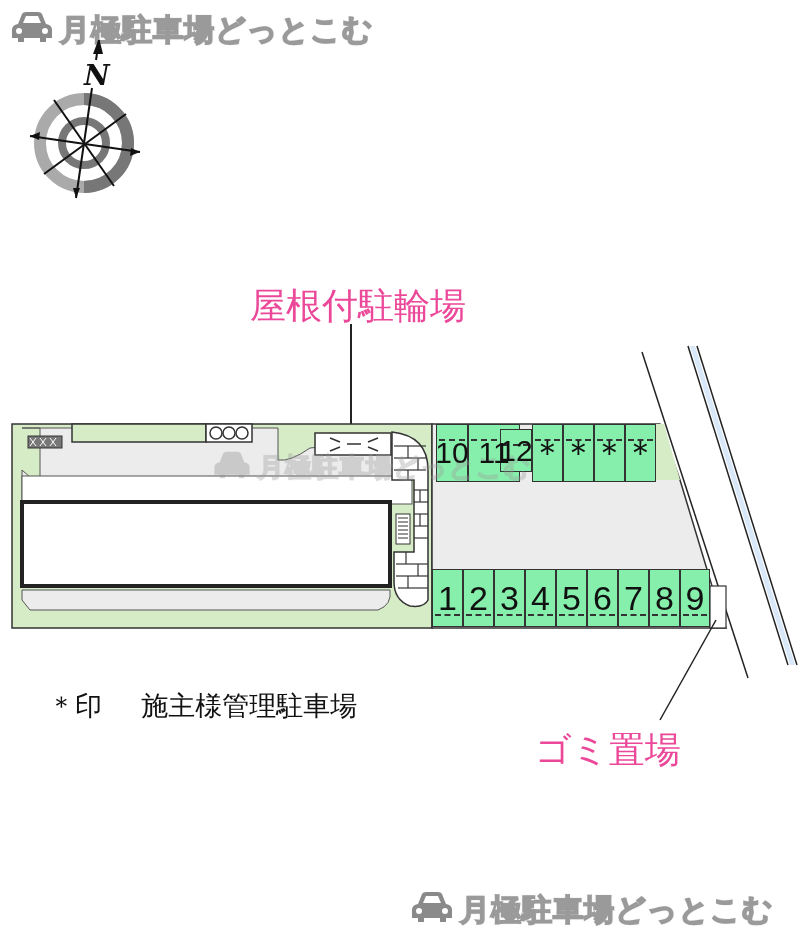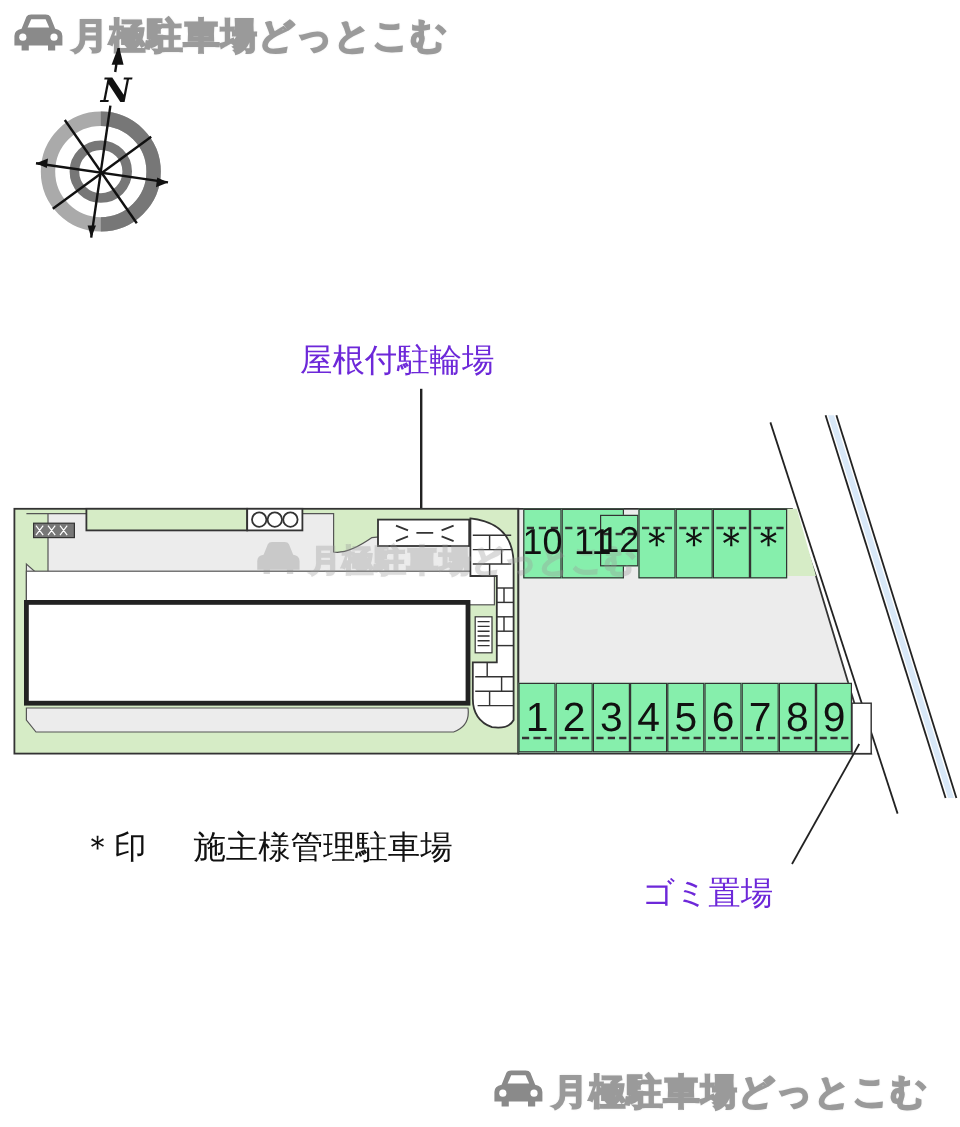--- a/index.html
+++ b/index.html
@@ -3,21 +3,21 @@
 <meta charset="utf-8">
 <style>
   html, body { margin: 0; padding: 0; background: #ffffff; }
   body { width: 800px; height: 939px; position: relative; overflow: hidden;
          font-family: "DejaVu Sans", "Liberation Sans", sans-serif; }
   .abs { position: absolute; }
   .watermark { display: flex; align-items: flex-start; gap: 6px; color: #ffffff;
                font-weight: bold; font-size: 30px; letter-spacing: 1px;
                -webkit-text-stroke: 1.5px #9a9a9a; text-shadow: 0 0 2px #bbb; }
   .watermark.faint { opacity: 0.35; font-size: 26px; }
-  .label { color: #6d28d9; font-size: 27px; white-space: nowrap; }
+  .label { color: #ec4899; font-size: 36px; white-space: nowrap; }
   .legend { color: #111; font-size: 27px; white-space: nowrap; }
   .stall { position: absolute; box-sizing: border-box; border: 1.5px solid #333;
            background: #86efac; display: flex; align-items: center; justify-content: center;
            font-size: 34px; color: #111; font-family: "Liberation Sans", sans-serif; }
   .stall.top::before { content: ""; position: absolute; left: 2px; right: 2px; top: 14px;
            border-top: 2px dashed #333; }
   .stall.bottom::after { content: ""; position: absolute; left: 2px; right: 2px; bottom: 10px;
            border-top: 2px dashed #333; }
   .stall span { position: relative; z-index: 1; }
 </style>
@@ -169,21 +169,21 @@
     </div>
 </div>
 
 <div class="abs watermark faint" style="left:212px; top:450px;">
   <svg width="40" height="30" viewBox="0 0 44 34">
     <path d="M8 14 L12 4 Q13 2 16 2 L28 2 Q31 2 32 4 L36 14 Q42 15 42 20 L42 28 L36 28 L36 32 L30 32 L30 28 L14 28 L14 32 L8 32 L8 28 L2 28 L2 20 Q2 15 8 14 Z" fill="#8a8a8a"></path>
   </svg>
   <span>月極駐車場どっとこむ</span>
 </div>
 
-<div class="abs legend" style="left:48px; top:688px;margin-left:20px;">
+<div class="abs legend" style="left:48px; top:688px;">
   <span>＊印</span>
   <span style="display:inline-block; width:22px;"></span>
   <span>施主様管理駐車場</span>
 </div>
 
 <div class="abs label" style="left:535px; top:726px;">ゴミ置場</div>
 
 <div class="abs watermark" style="left:410px; top:890px;">
   <svg width="44" height="34" viewBox="0 0 44 34">
     <path d="M8 14 L12 4 Q13 2 16 2 L28 2 Q31 2 32 4 L36 14 Q42 15 42 20 L42 28 L36 28 L36 32 L30 32 L30 28 L14 28 L14 32 L8 32 L8 28 L2 28 L2 20 Q2 15 8 14 Z" fill="#8a8a8a"></path>

